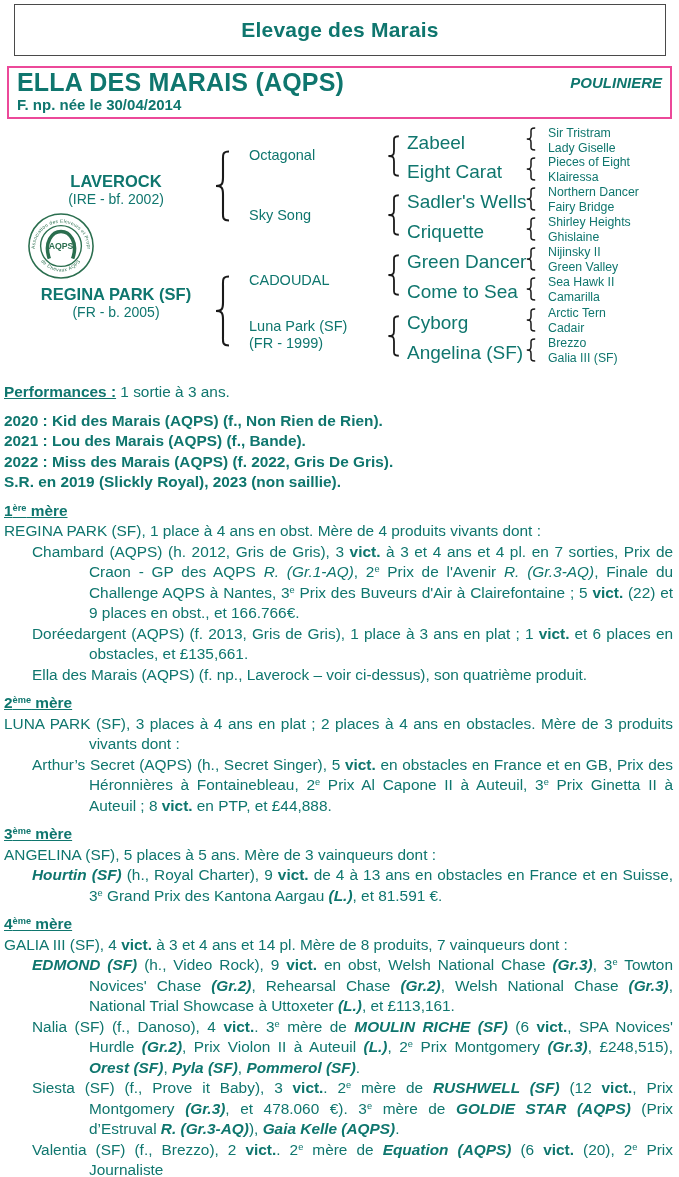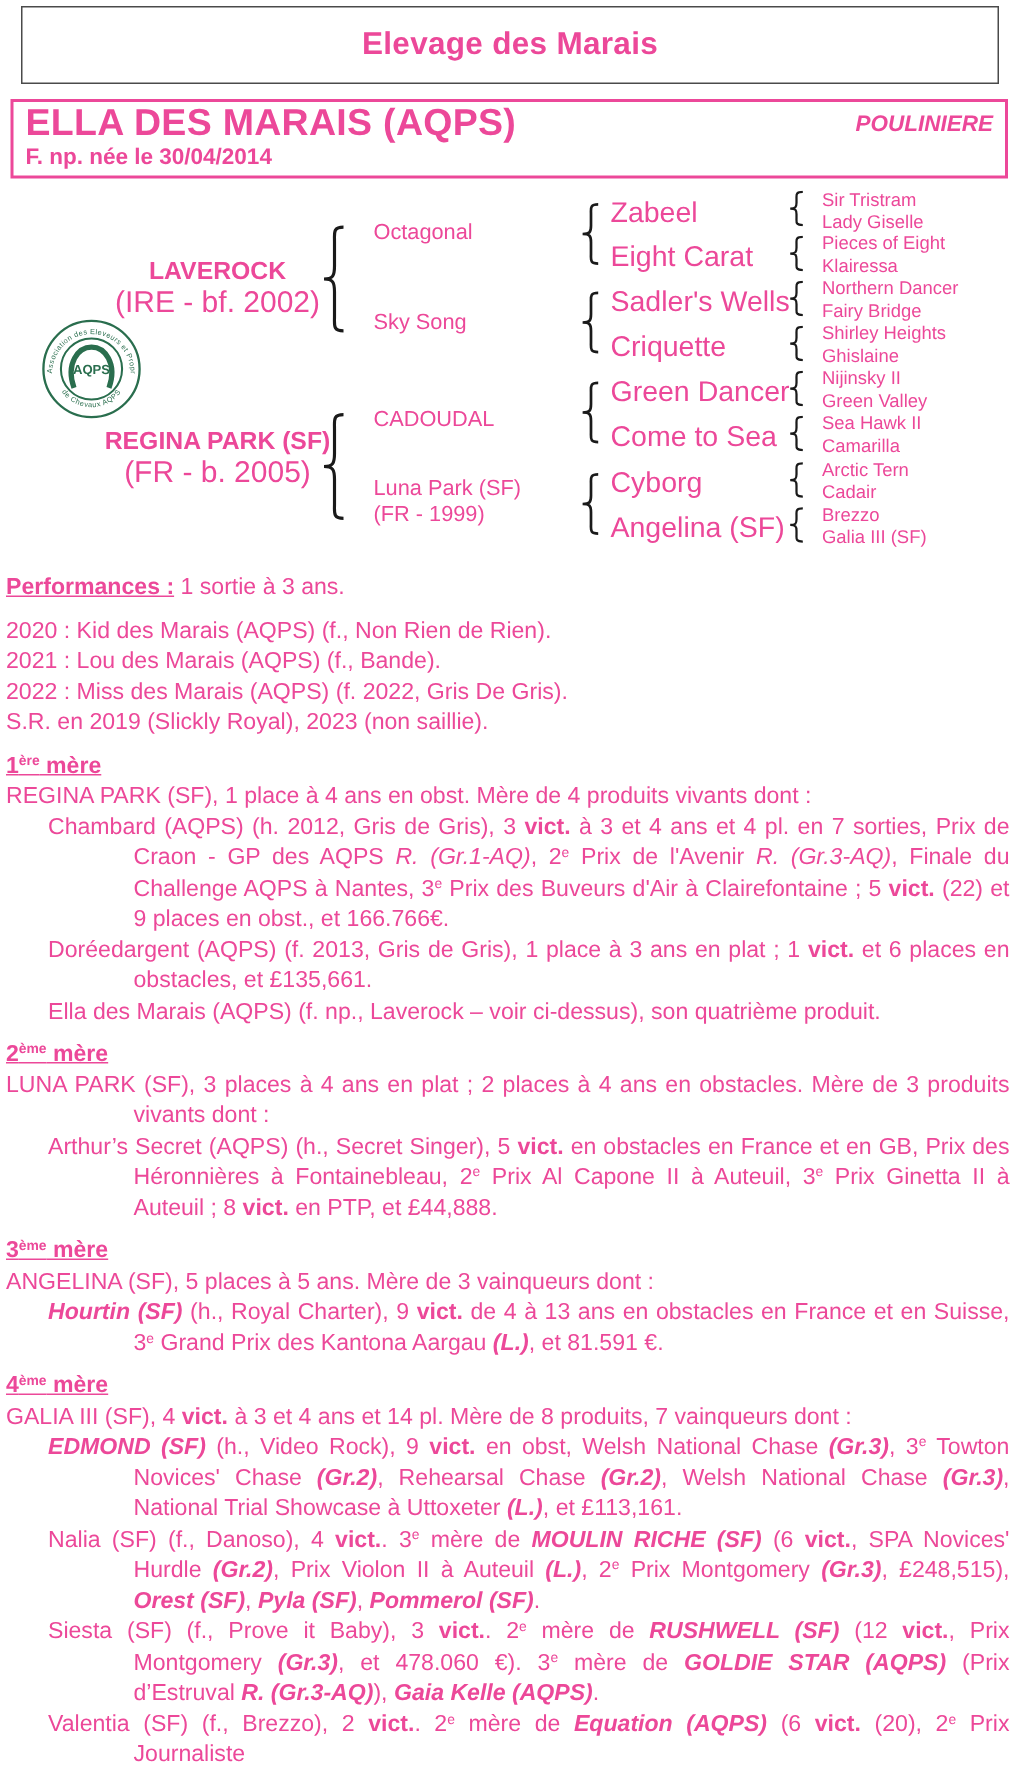--- a/index.html
+++ b/index.html
@@ -1,53 +1,53 @@
 <!DOCTYPE html>
 <html><head>
 <meta charset="utf-8">
 <style>
   html,body{margin:0;padding:0;background:#fff;}
   .page{
     position:relative;width:679px;height:1177px;background:#fff;
-    font-family:"Liberation Sans","DejaVu Sans",sans-serif;color:#ec4899;
+    font-family:"Liberation Sans","DejaVu Sans",sans-serif;color:#0f766e;
     overflow:hidden;
   }
   
   .farm-box{
     margin:4px 13px 0 14px;height:50px;border:1px solid #4a4a4a;
     display:flex;align-items:center;justify-content:center;
   }
   .farm-title{font-size:21px;font-weight:bold;letter-spacing:.2px;}
   .id-box{
     margin:10px 7px 0 7px;border:2px solid #ec4899;padding:1px 8px 4px 8px;
   }
   .id-row{display:flex;align-items:flex-start;justify-content:space-between;}
   .horse-name{font-size:25px;font-weight:bold;letter-spacing:.2px;line-height:27px;}
   .status{font-size:15px;font-weight:bold;font-style:italic;margin-top:5px;}
   .birth{font-size:15px;font-weight:bold;margin-top:0px;line-height:17px;}
   
   .tree{position:relative;height:252px;margin-top:3px;}
   .tn{position:absolute;white-space:nowrap;}
-  .g1-block{left:0;width:232px;text-align:center;padding-left:29px;}
+  .g1-block{left:0;width:232px;text-align:center;}
   .g1-name{font-size:16.5px;font-weight:bold;}
-  .g1-det{font-size:20px;}
+  .g1-det{font-size:14px;}
   .g2{left:249px;font-size:14.5px;}
   .g3{left:407px;font-size:19px;text-align:center;}
   .g4{left:548px;font-size:12.3px;line-height:14.5px;}
   .br{position:absolute;}
   .br path{stroke:#1a1a1a;fill:none;vector-effect:non-scaling-stroke;}
   .logo{position:absolute;left:27px;top:90px;}
   
   .main{margin:6px 6px 0 4px;font-size:15.4px;line-height:20.5px;}
   .blk{margin-top:8px;}
   .h-ul{font-weight:bold;text-decoration:underline;}
   .para{text-align:justify;}
   .ind-hang{padding-left:85px;text-indent:-57px;}   
   .ind-hang0{padding-left:85px;text-indent:-85px;}  
-  .plain{text-align:left;}
+  .plain{text-align:left;font-weight:bold;}
   .rb{font-weight:bold;}
   .ri{font-style:italic;}
   sup{font-size:.6em;vertical-align:baseline;position:relative;top:-.5em;line-height:0;}
 </style>
 </head>
 <body>
 
 <div class="page">
 
   <div class="farm-box">

